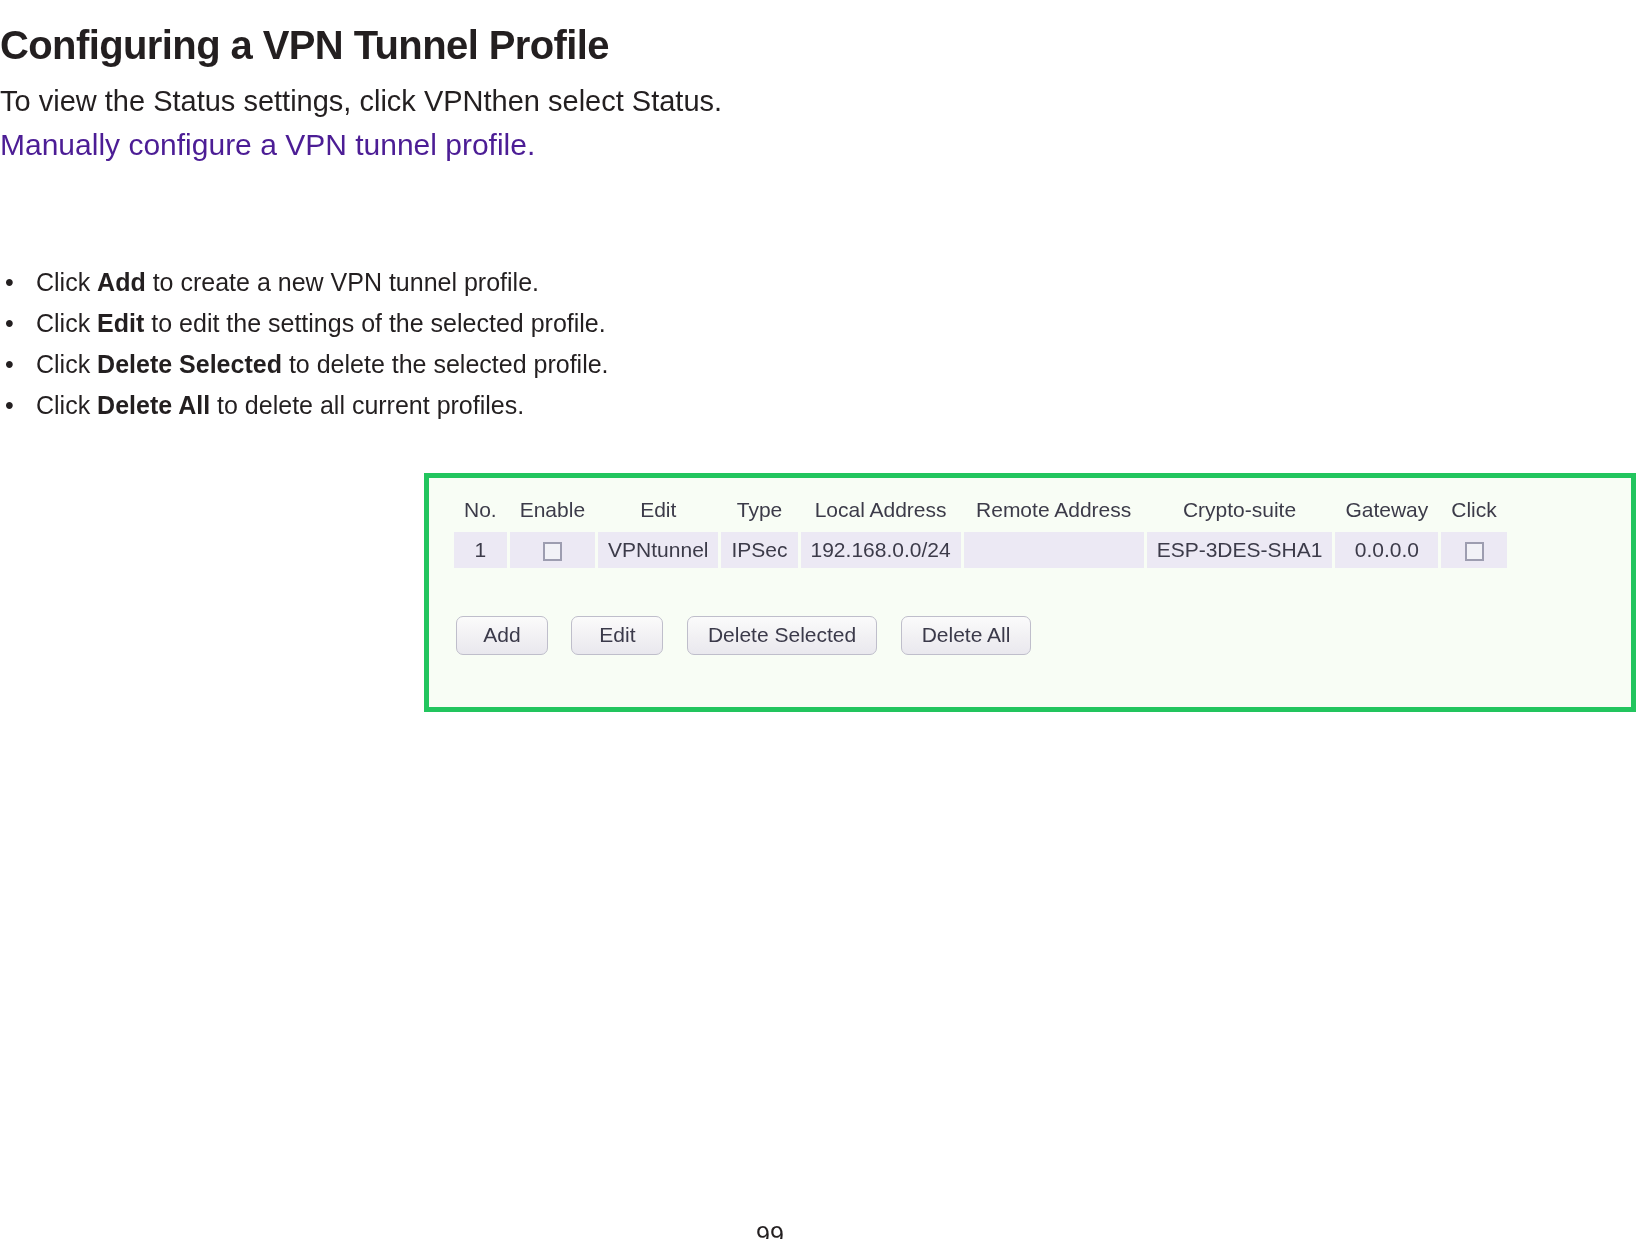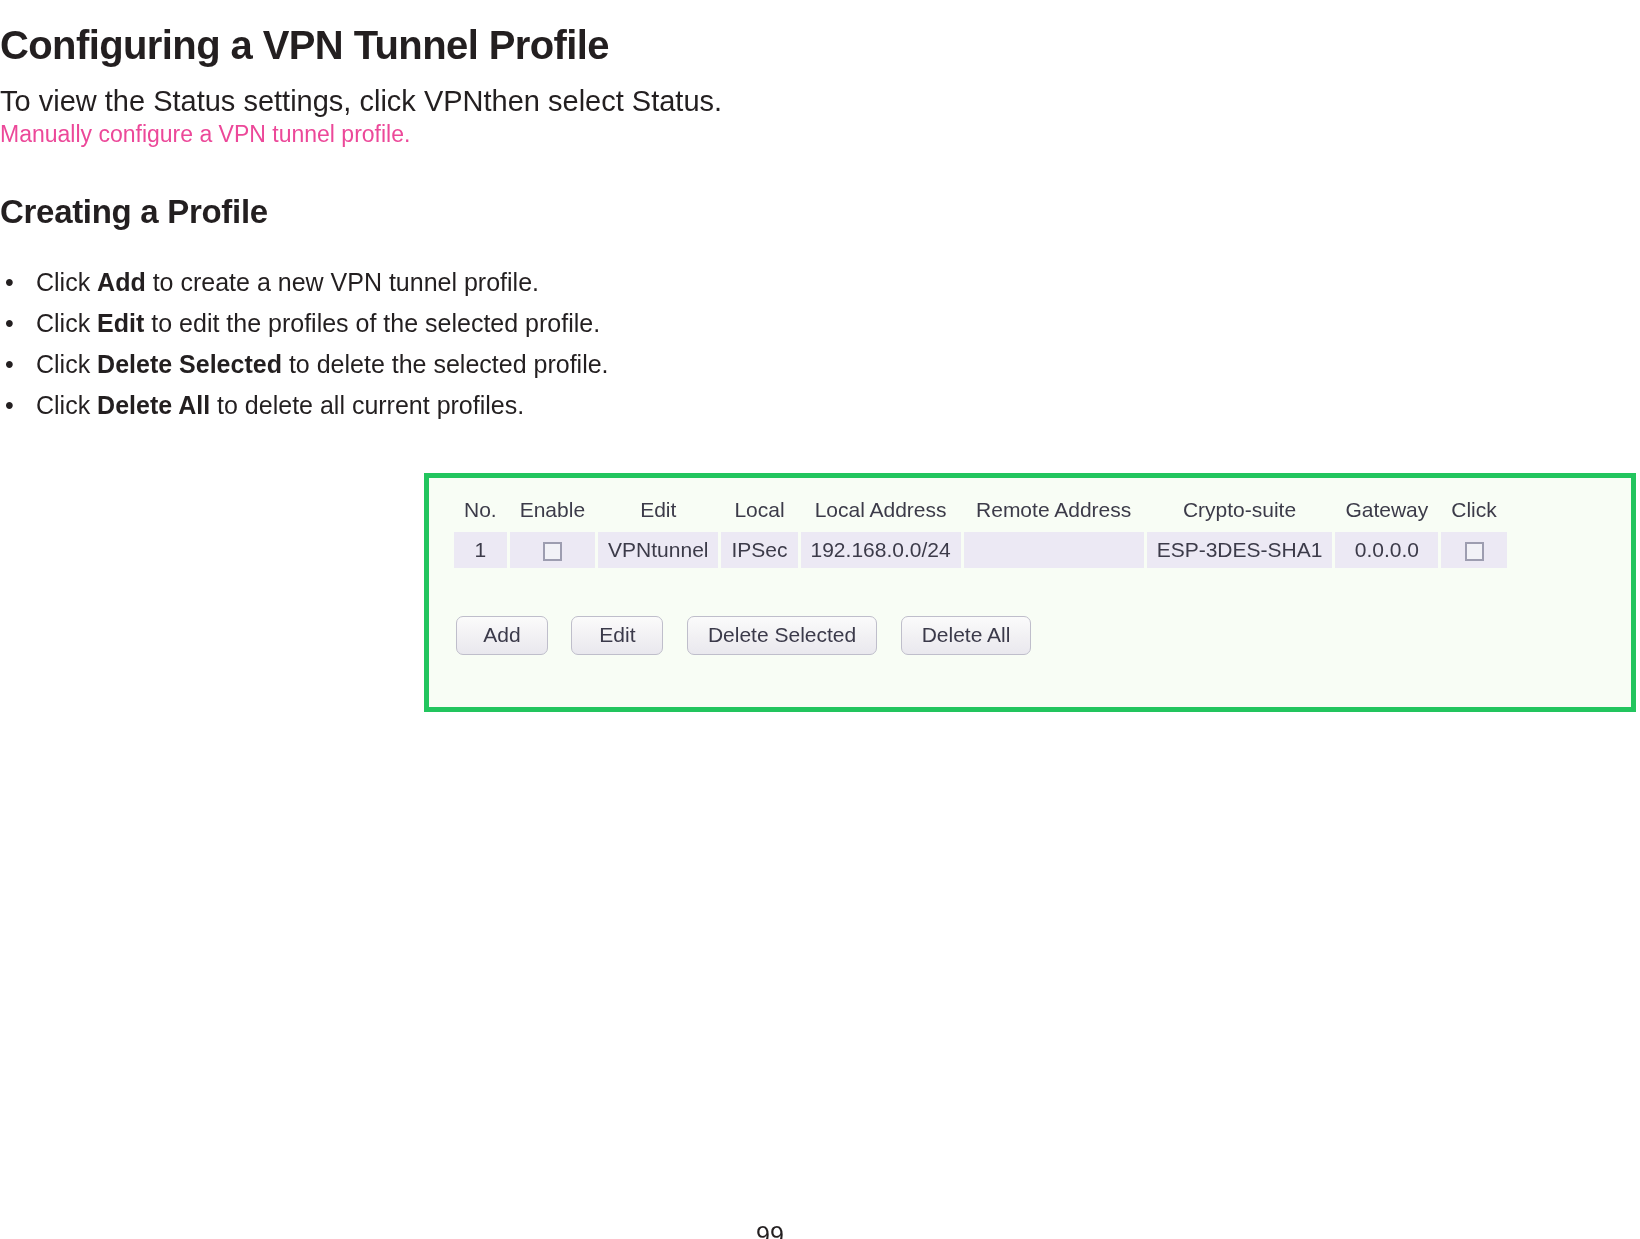--- a/index.html
+++ b/index.html
@@ -32,22 +32,22 @@
   .intro-line-1 {
     position: absolute;
     left: 0px; top: 56px;
     font-size: 29px;
     color: #231f20;
     white-space: nowrap;
   }
   .intro-line-2 {
     position: absolute;
     left: 0px; top: 98px;
-    font-size: 23px;
-    color: #ec4899;
+    font-size: 30px;
+    color: #4c1d95;
     white-space: nowrap;
   }
   .section-heading {
     position: absolute;
     left: 0px; top: 166px;
     font-size: 33px;
     font-weight: bold;
     letter-spacing: -0.3px;
     color: #231f20;
     white-space: nowrap;
@@ -169,30 +169,29 @@
 </head>
 <body>
 
 <div class="page">
 
   <h1 class="doc-title">Configuring a VPN Tunnel Profile</h1>
 
   <p class="intro-line-1">To view the Status settings, click VPNthen select Status.</p>
   <p class="intro-line-2">Manually configure a VPN tunnel profile.</p>
 
-  <h2 class="section-heading">Creating a Profile</h2>
 
   <div class="bullet-list">
 
     <div class="bullet-row">
       <span class="bullet-dot">•</span><span>Click </span><b>Add</b><span> to create a new VPN tunnel profile.</span>
     </div>
 
     <div class="bullet-row">
-      <span class="bullet-dot">•</span><span>Click </span><b>Edit</b><span> to edit the profiles of the selected profile.</span>
+      <span class="bullet-dot">•</span><span>Click </span><b>Edit</b><span> to edit the settings of the selected profile.</span>
     </div>
 
     <div class="bullet-row">
       <span class="bullet-dot">•</span><span>Click </span><b>Delete Selected</b><span> to delete the selected profile.</span>
     </div>
 
     <div class="bullet-row">
       <span class="bullet-dot">•</span><span>Click </span><b>Delete All</b><span> to delete all current profiles.</span>
     </div>
 
@@ -200,21 +199,21 @@
 
   <div class="ui-panel">
     <div class="ui-inner">
 
       <table class="vpn-table">
         <thead>
           <tr>
             <th>No.</th>
             <th>Enable</th>
             <th>Edit</th>
-            <th>Local</th>
+            <th>Type</th>
             <th>Local Address</th>
             <th>Remote Address</th>
             <th>Crypto-suite</th>
             <th>Gateway</th>
             <th>Click</th>
           </tr>
         </thead>
         <tbody>
           <tr>
             <td>1</td>

